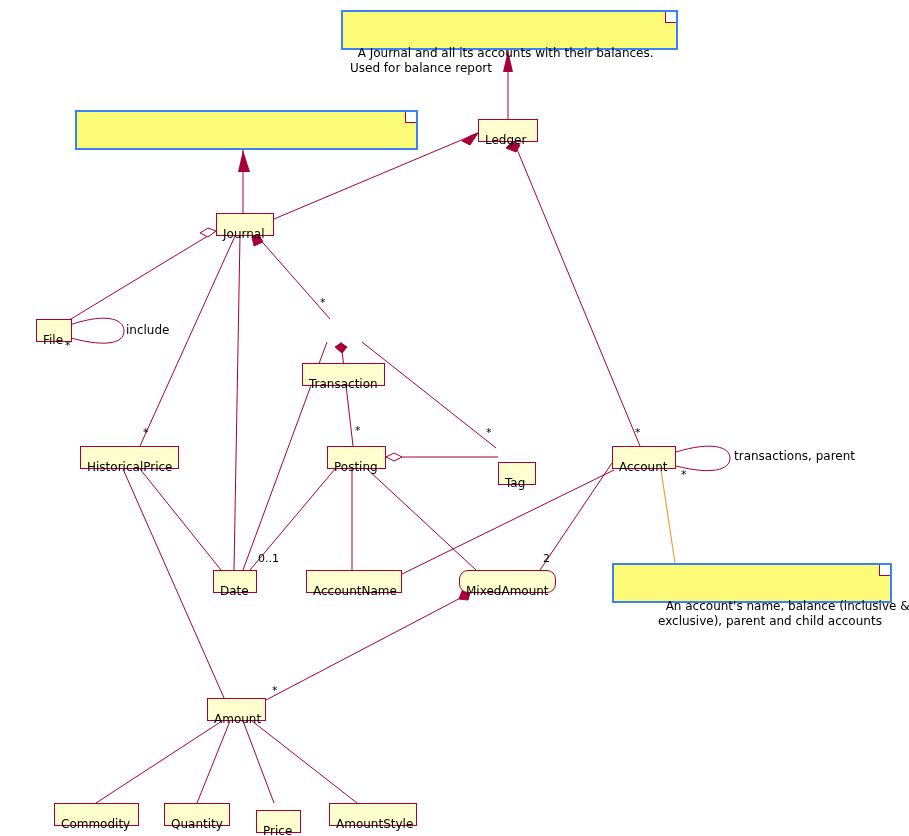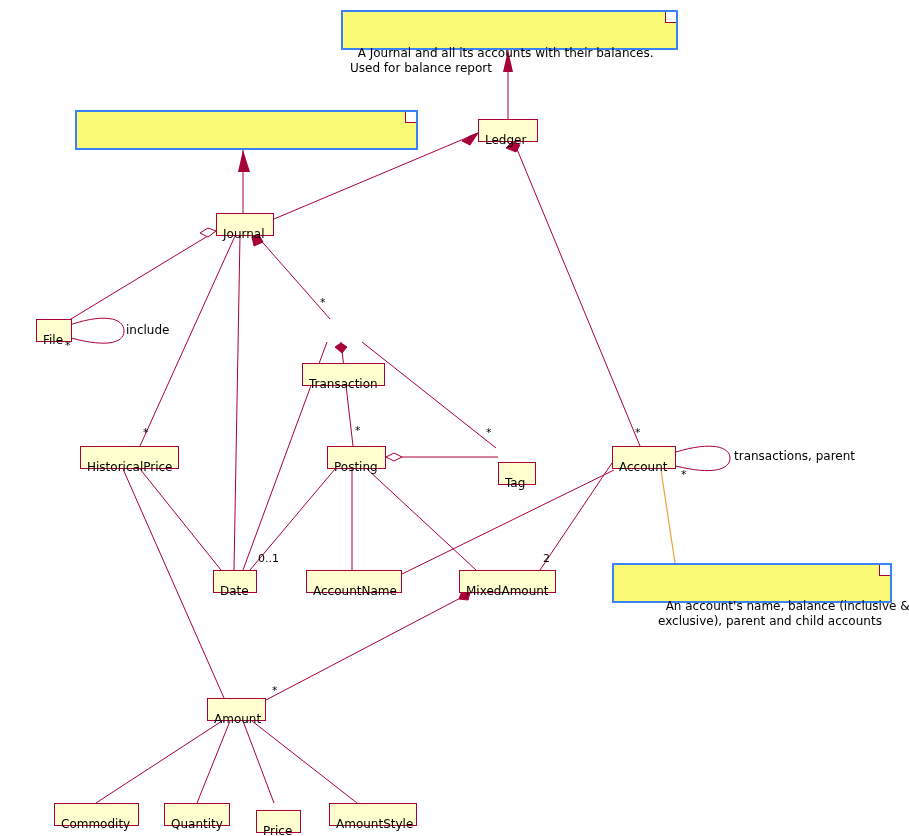--- a/index.html
+++ b/index.html
@@ -159,21 +159,21 @@
 </div>
 <div class="node" style="left:612px;top:446px;width:64px;height:23px;">
   <span>Account</span>
 </div>
 <div class="node" style="left:213px;top:570px;width:44px;height:23px;">
   <span>Date</span>
 </div>
 <div class="node" style="left:306px;top:570px;width:96px;height:23px;">
   <span>AccountName</span>
 </div>
-<div class="node" style="left:459px;top:570px;width:97px;height:23px;">
+<div class="node" style="left:459px;top:570px;width:97px;height:23px;border-radius:9px;">
   <span>MixedAmount</span>
 </div>
 <div class="node" style="left:207px;top:698px;width:59px;height:23px;">
   <span>Amount</span>
 </div>
 <div class="node" style="left:54px;top:803px;width:85px;height:23px;">
   <span>Commodity</span>
 </div>
 <div class="node" style="left:164px;top:803px;width:66px;height:23px;">
   <span>Quantity</span>

